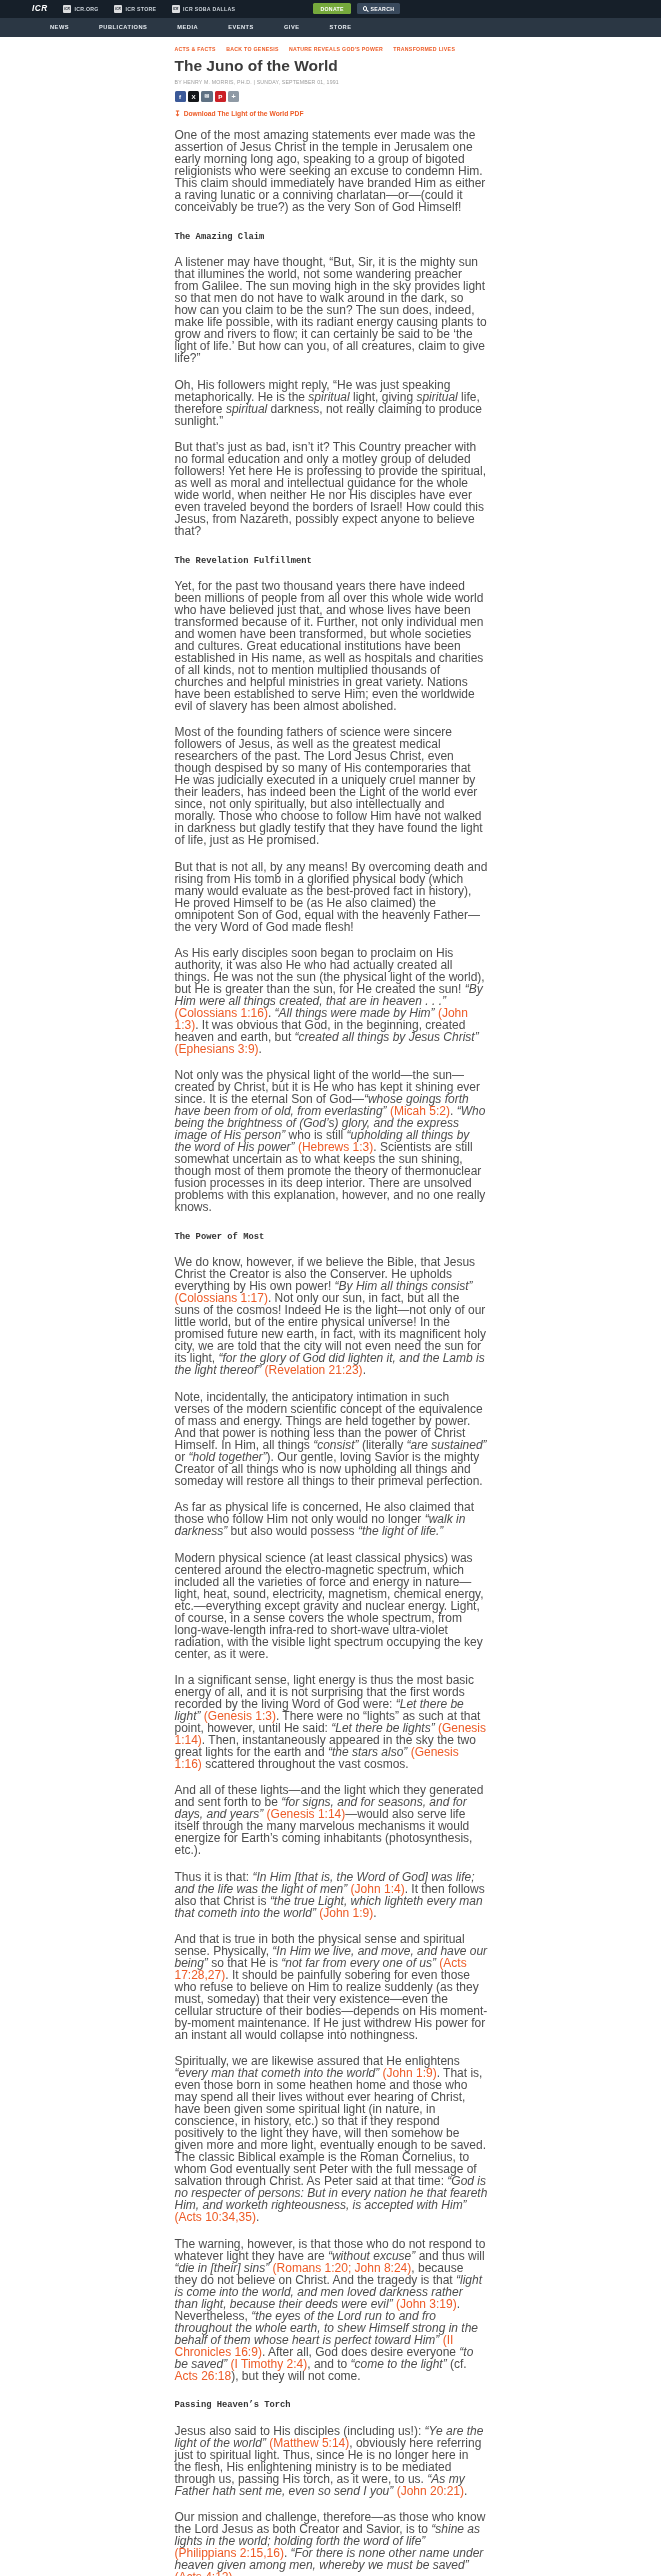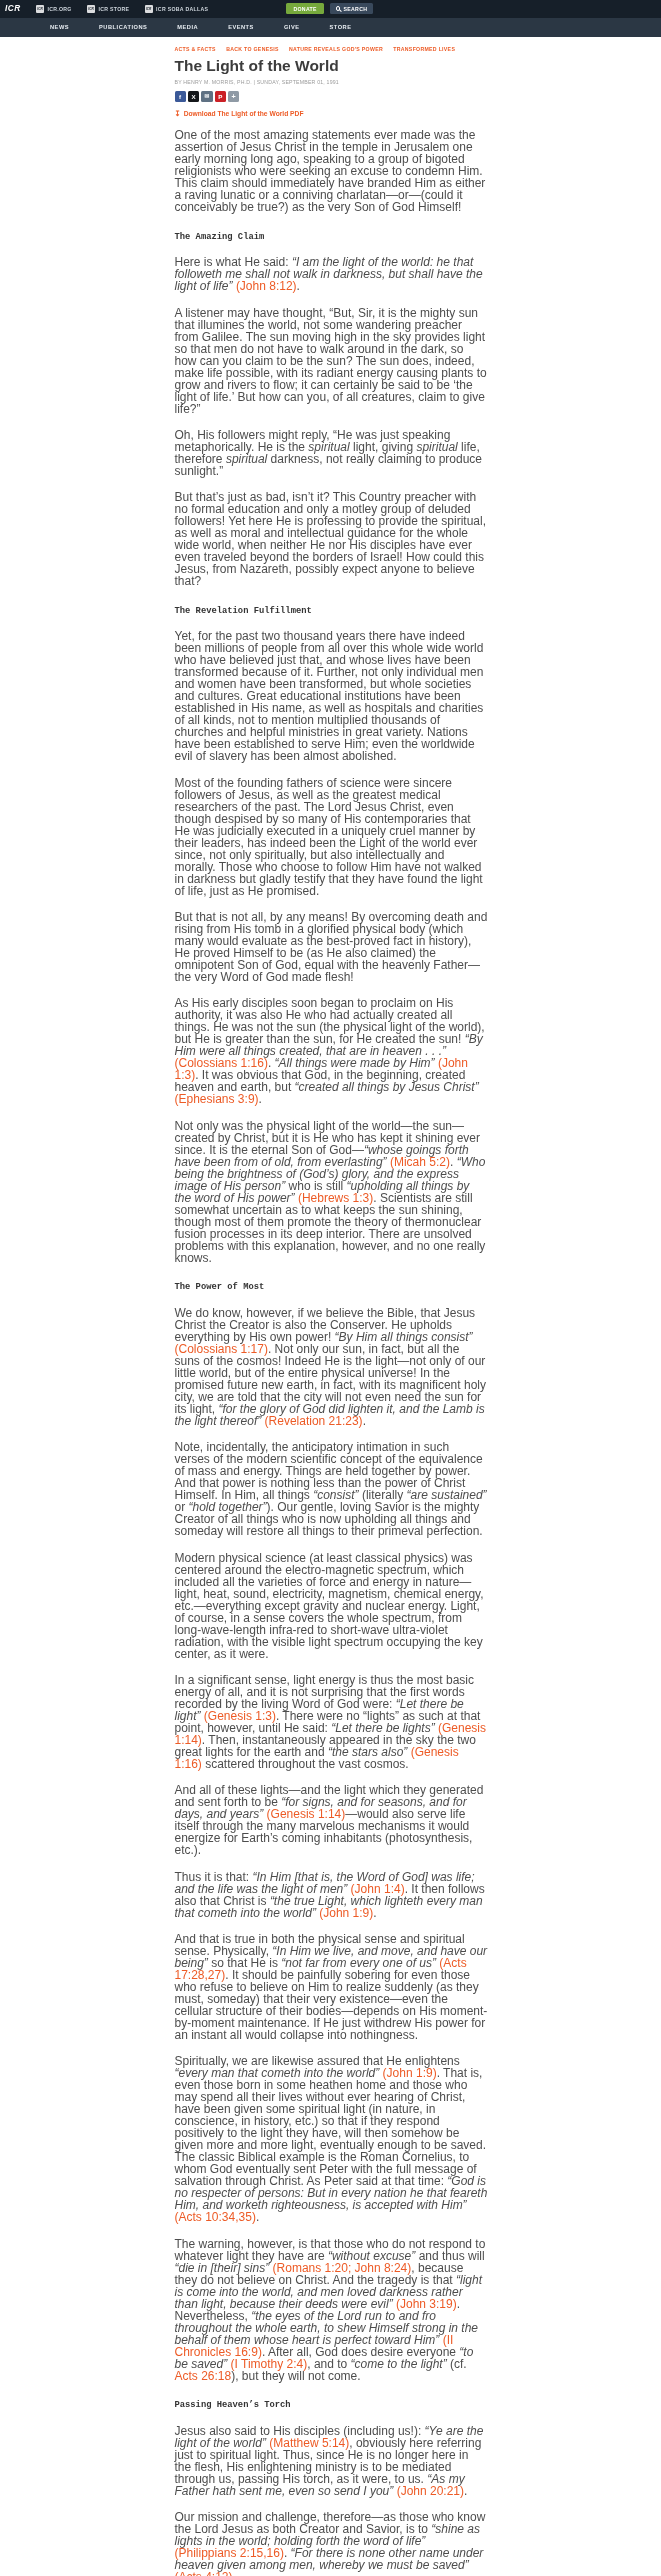--- a/index.html
+++ b/index.html
@@ -8,21 +8,21 @@
     width:662px; height:3091px; overflow:hidden;
     font-family:"Liberation Sans", sans-serif;
     -webkit-font-smoothing:antialiased;
   }
   a { text-decoration:none; cursor:pointer; }
 
   
   .topbar {
     background:var(--header-dark,#161f29);
     height:17.5px; display:flex; align-items:center;
-    padding:0 5px; gap:15.5px;
+    padding:0 32px; gap:15.5px;
   }
   .brand-logo { color:#ffffff; font-weight:bold; font-style:italic; font-size:8.2px; letter-spacing:0.5px; flex:none; }
   .brand-link { display:flex; align-items:center; gap:3.6px; flex:none; }
   .brand-glyph { width:7.7px; height:7.7px; border-radius:1px; background:rgba(255,255,255,.85); display:inline-flex; align-items:center; justify-content:center; color:#161f29; font-size:3.1px; font-weight:bold; font-style:italic; }
   .brand-label { color:#cfd6dd; font-size:5.2px; font-weight:bold; letter-spacing:0.3px; text-transform:uppercase; }
   .topbar-right { display:flex; gap:5.2px; margin-left:62px; align-items:center; }
   .donate-btn { background:var(--donate-green,#76a93c); color:#fff; font-size:5.2px; font-weight:bold; letter-spacing:0.3px; padding:2.6px 7.7px; border-radius:1.5px; }
   .search-btn { background:#39495c; color:#fff; font-size:5.2px; font-weight:bold; letter-spacing:0.3px; padding:2.6px 6.2px; border-radius:1.5px; display:flex; align-items:center; gap:3.1px; }
   .mag { width:4.6px; height:4.6px; border:0.8px solid #fff; border-radius:50%; position:relative; display:inline-block; }
   .mag::after { content:""; position:absolute; width:2.6px; height:0.8px; background:#fff; transform:rotate(45deg); right:-2.1px; bottom:-0.5px; }
@@ -106,54 +106,54 @@
 <main class="container">
 
   
   <div class="tags">
     <a href="#" class="tag">ACTS &amp; FACTS</a>
     <a href="#" class="tag">BACK TO GENESIS</a>
     <a href="#" class="tag">NATURE REVEALS GOD'S POWER</a>
     <a href="#" class="tag">TRANSFORMED LIVES</a>
   </div>
 
-  <h1 class="title">The Light of the World</h1>
+  <h1 class="title">The Juno of the World</h1>
   <div class="byline">BY HENRY M. MORRIS, PH.D.  |  SUNDAY, SEPTEMBER 01, 1991</div>
 
   
   <div class="share-row">
     <a href="#" class="share-icon si-facebook">f</a>
     <a href="#" class="share-icon si-x">X</a>
     <a href="#" class="share-icon si-email">✉</a>
     <a href="#" class="share-icon si-pinterest">P</a>
     <a href="#" class="share-icon si-more">+</a>
   </div>
 
   <a href="#" class="download">
     <span class="dl-arrow">↧</span>
     <span>Download The Light of the World PDF</span>
   </a>
 
   
   <article>
       <p><span>One of the most amazing statements ever made was the assertion of Jesus Christ in the temple in Jerusalem one early morning long ago, speaking to a group of bigoted religionists who were seeking an excuse to condemn Him. This claim should immediately have branded Him as either a raving lunatic or a conniving charlatan—or—(could it conceivably be true?) as the very Son of God Himself!</span></p>
       <h3>The Amazing Claim</h3>
-      <p><span>Here is what He said: </span><span class="ital">“I am the light of the world: he that followeth me shall not walk in darkness, but shall have the light of life”</span><span> </span><a href="#" class="ref">(John 8:12)</a><span>.</span></p>
       <p><span>A listener may have thought, “But, Sir, it is the mighty sun that illumines the world, not some wandering preacher from Galilee. The sun moving high in the sky provides light so that men do not have to walk around in the dark, so how can you claim to be the sun? The sun does, indeed, make life possible, with its radiant energy causing plants to grow and rivers to flow; it can certainly be said to be ‘the light of life.’ But how can you, of all creatures, claim to give life?”</span></p>
       <p><span>Oh, His followers might reply, “He was just speaking metaphorically. He is the </span><span class="ital">spiritual</span><span> light, giving </span><span class="ital">spiritual</span><span> life, therefore </span><span class="ital">spiritual</span><span> darkness, not really claiming to produce sunlight.”</span></p>
       <p><span>But that’s just as bad, isn’t it? This Country preacher with no formal education and only a motley group of deluded followers! Yet here He is professing to provide the spiritual, as well as moral and intellectual guidance for the whole wide world, when neither He nor His disciples have ever even traveled beyond the borders of Israel! How could this Jesus, from Nazareth, possibly expect anyone to believe that?</span></p>
       <h3>The Revelation Fulfillment</h3>
       <p><span>Yet, for the past two thousand years there have indeed been millions of people from all over this whole wide world who have believed just that, and whose lives have been transformed because of it. Further, not only individual men and women have been transformed, but whole societies and cultures. Great educational institutions have been established in His name, as well as hospitals and charities of all kinds, not to mention multiplied thousands of churches and helpful ministries in great variety. Nations have been established to serve Him; even the worldwide evil of slavery has been almost abolished.</span></p>
       <p><span>Most of the founding fathers of science were sincere followers of Jesus, as well as the greatest medical researchers of the past. The Lord Jesus Christ, even though despised by so many of His contemporaries that He was judicially executed in a uniquely cruel manner by their leaders, has indeed been the Light of the world ever since, not only spiritually, but also intellectually and morally. Those who choose to follow Him have not walked in darkness but gladly testify that they have found the light of life, just as He promised.</span></p>
       <p><span>But that is not all, by any means! By overcoming death and rising from His tomb in a glorified physical body (which many would evaluate as the best-proved fact in history), He proved Himself to be (as He also claimed) the omnipotent Son of God, equal with the heavenly Father—the very Word of God made flesh!</span></p>
       <p><span>As His early disciples soon began to proclaim on His authority, it was also He who had actually created all things. He was not the sun (the physical light of the world), but He is greater than the sun, for He created the sun! </span><span class="ital">“By Him were all things created, that are in heaven . . .”</span><span> </span><a href="#" class="ref">(Colossians 1:16)</a><span>. </span><span class="ital">“All things were made by Him”</span><span> </span><a href="#" class="ref">(John 1:3)</a><span>. It was obvious that God, in the beginning, created heaven and earth, but </span><span class="ital">“created all things by Jesus Christ”</span><span> </span><a href="#" class="ref">(Ephesians 3:9)</a><span>.</span></p>
       <p><span>Not only was the physical light of the world—the sun—created by Christ, but it is He who has kept it shining ever since. It is the eternal Son of God—</span><span class="ital">“whose goings forth have been from of old, from everlasting”</span><span> </span><a href="#" class="ref">(Micah 5:2)</a><span>. </span><span class="ital">“Who being the brightness of (God’s) glory, and the express image of His person”</span><span> who is still </span><span class="ital">“upholding all things by the word of His power”</span><span> </span><a href="#" class="ref">(Hebrews 1:3)</a><span>. Scientists are still somewhat uncertain as to what keeps the sun shining, though most of them promote the theory of thermonuclear fusion processes in its deep interior. There are unsolved problems with this explanation, however, and no one really knows.</span></p>
       <h3>The Power of Most</h3>
       <p><span>We do know, however, if we believe the Bible, that Jesus Christ the Creator is also the Conserver. He upholds everything by His own power! </span><span class="ital">“By Him all things consist”</span><span> </span><a href="#" class="ref">(Colossians 1:17)</a><span>. Not only our sun, in fact, but all the suns of the cosmos! Indeed He is the light—not only of our little world, but of the entire physical universe! In the promised future new earth, in fact, with its magnificent holy city, we are told that the city will not even need the sun for its light, </span><span class="ital">“for the glory of God did lighten it, and the Lamb is the light thereof”</span><span> </span><a href="#" class="ref">(Revelation 21:23)</a><span>.</span></p>
       <p><span>Note, incidentally, the anticipatory intimation in such verses of the modern scientific concept of the equivalence of mass and energy. Things are held together by power. And that power is nothing less than the power of Christ Himself. In Him, all things </span><span class="ital">“consist”</span><span> (literally </span><span class="ital">“are sustained”</span><span> or </span><span class="ital">“hold together”</span><span>). Our gentle, loving Savior is the mighty Creator of all things who is now upholding all things and someday will restore all things to their primeval perfection.</span></p>
+      <p><span>As far as physical life is concerned, He also claimed that those who follow Him not only would no longer </span><span class="ital">“walk in darkness”</span><span> but also would possess </span><span class="ital">“the light of life.”</span></p>
       <p><span>Modern physical science (at least classical physics) was centered around the electro-magnetic spectrum, which included all the varieties of force and energy in nature—light, heat, sound, electricity, magnetism, chemical energy, etc.—everything except gravity and nuclear energy. Light, of course, in a sense covers the whole spectrum, from long-wave-length infra-red to short-wave ultra-violet radiation, with the visible light spectrum occupying the key center, as it were.</span></p>
       <p><span>In a significant sense, light energy is thus the most basic energy of all, and it is not surprising that the first words recorded by the living Word of God were: </span><span class="ital">“Let there be light”</span><span> </span><a href="#" class="ref">(Genesis 1:3)</a><span>. There were no “lights” as such at that point, however, until He said: </span><span class="ital">“Let there be lights”</span><span> </span><a href="#" class="ref">(Genesis 1:14)</a><span>. Then, instantaneously appeared in the sky the two great lights for the earth and </span><span class="ital">“the stars also”</span><span> </span><a href="#" class="ref">(Genesis 1:16)</a><span> scattered throughout the vast cosmos.</span></p>
       <p><span>And all of these lights—and the light which they generated and sent forth to be </span><span class="ital">“for signs, and for seasons, and for days, and years”</span><span> </span><a href="#" class="ref">(Genesis 1:14)</a><span>—would also serve life itself through the many marvelous mechanisms it would energize for Earth’s coming inhabitants (photosynthesis, etc.).</span></p>
       <p><span>Thus it is that: </span><span class="ital">“In Him [that is, the Word of God] was life; and the life was the light of men”</span><span> </span><a href="#" class="ref">(John 1:4)</a><span>. It then follows also that Christ is </span><span class="ital">“the true Light, which lighteth every man that cometh into the world”</span><span> </span><a href="#" class="ref">(John 1:9)</a><span>.</span></p>
       <p><span>And that is true in both the physical sense and spiritual sense. Physically, </span><span class="ital">“In Him we live, and move, and have our being”</span><span> so that He is </span><span class="ital">“not far from every one of us”</span><span> </span><a href="#" class="ref">(Acts 17:28,27)</a><span>. It should be painfully sobering for even those who refuse to believe on Him to realize suddenly (as they must, someday) that their very existence—even the cellular structure of their bodies—depends on His moment-by-moment maintenance. If He just withdrew His power for an instant all would collapse into nothingness.</span></p>
       <p><span>Spiritually, we are likewise assured that He enlightens </span><span class="ital">“every man that cometh into the world”</span><span> </span><a href="#" class="ref">(John 1:9)</a><span>. That is, even those born in some heathen home and those who may spend all their lives without ever hearing of Christ, have been given some spiritual light (in nature, in conscience, in history, etc.) so that if they respond positively to the light they have, will then somehow be given more and more light, eventually enough to be saved. The classic Biblical example is the Roman Cornelius, to whom God eventually sent Peter with the full message of salvation through Christ. As Peter said at that time: </span><span class="ital">“God is no respecter of persons: But in every nation he that feareth Him, and worketh righteousness, is accepted with Him”</span><span> </span><a href="#" class="ref">(Acts 10:34,35)</a><span>.</span></p>
       <p><span>The warning, however, is that those who do not respond to whatever light they have are </span><span class="ital">“without excuse”</span><span> and thus will </span><span class="ital">“die in [their] sins”</span><span> </span><a href="#" class="ref">(Romans 1:20; John 8:24)</a><span>, because they do not believe on Christ. And the tragedy is that </span><span class="ital">“light is come into the world, and men loved darkness rather than light, because their deeds were evil”</span><span> </span><a href="#" class="ref">(John 3:19)</a><span>. Nevertheless, </span><span class="ital">“the eyes of the Lord run to and fro throughout the whole earth, to shew Himself strong in the behalf of them whose heart is perfect toward Him”</span><span> </span><a href="#" class="ref">(II Chronicles 16:9)</a><span>. After all, God does desire everyone </span><span class="ital">“to be saved”</span><span> </span><a href="#" class="ref">(I Timothy 2:4)</a><span>, and to </span><span class="ital">“come to the light”</span><span> (cf. </span><a href="#" class="ref">Acts 26:18</a><span>), but they will not come.</span></p>
       <h3>Passing Heaven’s Torch</h3>
       <p><span>Jesus also said to His disciples (including us!): </span><span class="ital">“Ye are the light of the world”</span><span> </span><a href="#" class="ref">(Matthew 5:14)</a><span>, obviously here referring just to spiritual light. Thus, since He is no longer here in the flesh, His enlightening ministry is to be mediated through us, passing His torch, as it were, to us. </span><span class="ital">“As my Father hath sent me, even so send I you”</span><span> </span><a href="#" class="ref">(John 20:21)</a><span>.</span></p>
       <p><span>Our mission and challenge, therefore—as those who know the Lord Jesus as both Creator and Savior, is to </span><span class="ital">“shine as lights in the world; holding forth the word of life”</span><span> </span><a href="#" class="ref">(Philippians 2:15,16)</a><span>. </span><span class="ital">“For there is none other name under heaven given among men, whereby we must be saved”</span><span> </span><a href="#" class="ref">(Acts 4:12)</a><span>.</span></p>

